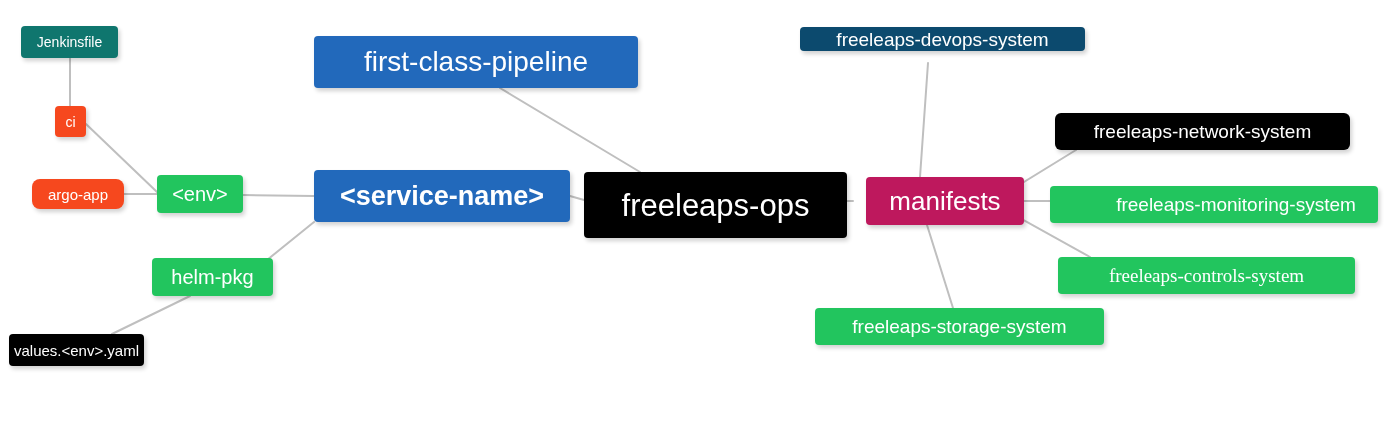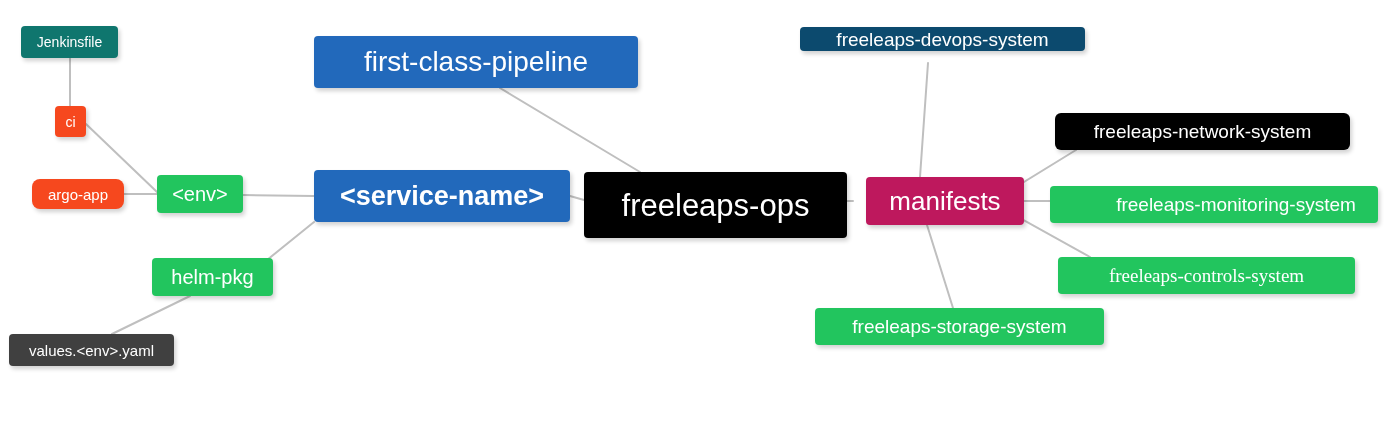--- a/index.html
+++ b/index.html
@@ -74,21 +74,21 @@
       </div>
       <div class="node" style="left: 32px; top: 179px; width: 92px; height: 30px; background: rgb(246, 72, 30); font-size: 15px; border-radius: 8px;">
         <span class="node-label">argo-app</span>
       </div>
       <div class="node" style="left: 157px; top: 175px; width: 86px; height: 38px; background: rgb(34, 197, 94); font-size: 20px; justify-content: center;">
         <span class="node-label">&lt;env&gt;</span>
       </div>
       <div class="node" style="left: 152px; top: 258px; width: 121px; height: 38px; background: rgb(34, 197, 94); font-size: 20px;">
         <span class="node-label">helm-pkg</span>
       </div>
-      <div class="node" style="left: 9px; top: 334px; width: 165px; height: 32px; background: #404040; font-size: 15px;">
+      <div class="node" style="left: 9px; top: 334px; width: 135px; height: 32px; background: #000000; font-size: 15px;">
         <span class="node-label">values.&lt;env&gt;.yaml</span>
       </div>
       <div class="node" style="left: 314px; top: 36px; width: 324px; height: 52px; background: rgb(34, 105, 187); font-size: 28px;">
         <span class="node-label">first-class-pipeline</span>
       </div>
       <div class="node" style="left: 314px; top: 170px; width: 256px; height: 52px; background: rgb(34, 105, 187); font-size: 27px; font-weight: bold;">
         <span class="node-label">&lt;service-name&gt;</span>
       </div>
       <div class="node" style="left: 584px; top: 172px; width: 263px; height: 66px; background: #000000; font-size: 31px;">
         <span class="node-label">freeleaps-ops</span>

